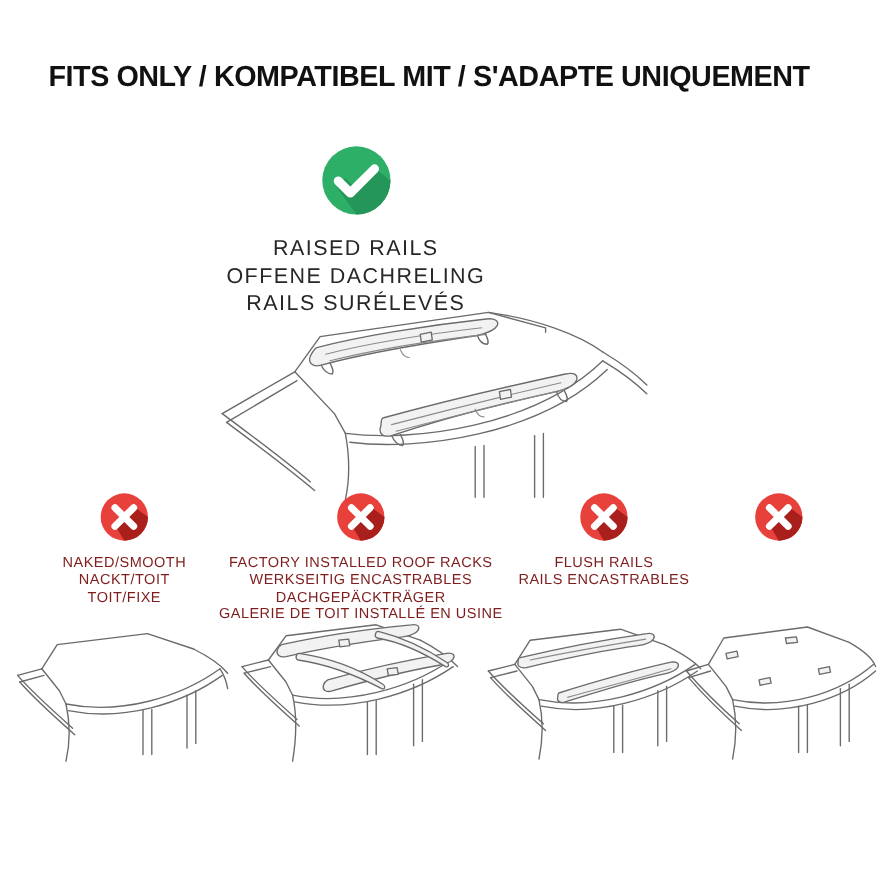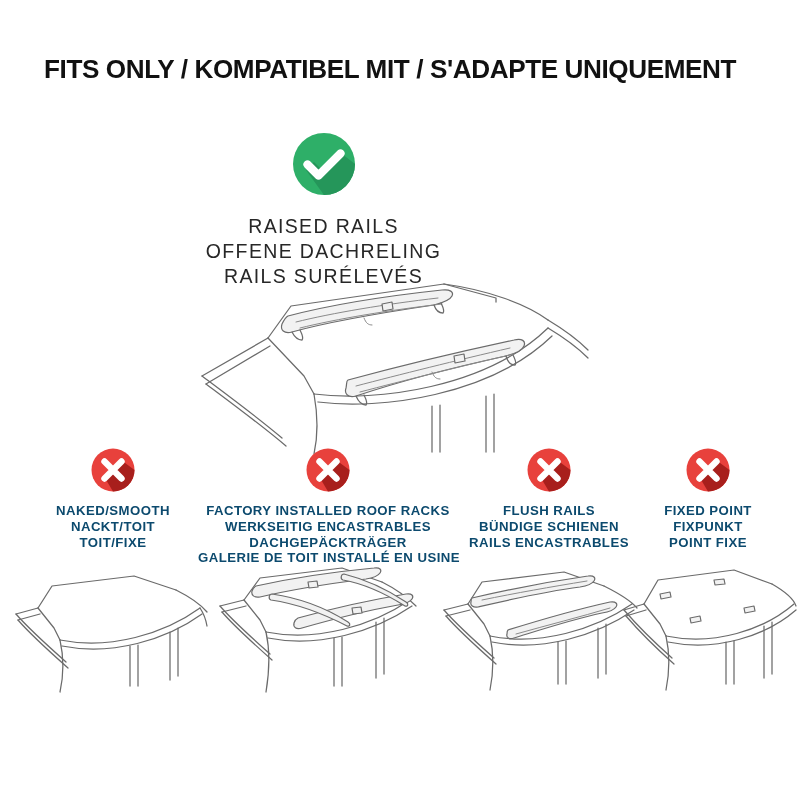--- a/index.html
+++ b/index.html
@@ -83,24 +83,24 @@
     margin: 0 auto;
     display: block;
   }
   .incompat-labels {
     margin-top: 11px;
   }
   .incompat-labels .lbl {
     display: block;
     font-family: "Liberation Sans", sans-serif;
     font-size: 13.2px;
-    font-weight: 700;
+    font-weight: 400;
     letter-spacing: 0.45px;
     line-height: 15.8px;
-    color: #0c4a6e;
+    color: #7f1d1d;
     white-space: nowrap;
   }
 
   .item-naked  { left: 13px;  width: 200px; }
   .item-factory{ left: 198px; width: 260px; }
   .item-flush  { left: 449px; width: 200px; }
   .item-fixed  { left: 628px; width: 160px; }
 
   
   .bottom-illustration { position: absolute; }
@@ -246,38 +246,32 @@
   <div class="incompat-item item-flush">
     <span class="x-icon-wrap">
       <svg viewBox="0 0 44 44" width="44" height="44" aria-hidden="true">
         <circle cx="22" cy="22" r="21.5" fill="#e8413c"></circle>
         <path d="M22 43.5 A21.5 21.5 0 0 0 43.5 22 L30 12 L22 21 L14 30 Z" fill="#a81f1c"></path>
         <path d="M13.5 13.5 L30.5 30.5 M30.5 13.5 L13.5 30.5" stroke="#ffffff" stroke-width="6.4" stroke-linecap="round"></path>
       </svg>
     </span>
     <div class="incompat-labels">
       <span class="lbl">FLUSH RAILS</span>
-      <span class="lbl">BÜNDIGE SCHIENEN</span>
       <span class="lbl">RAILS ENCASTRABLES</span>
     </div>
   </div>
 
   <div class="incompat-item item-fixed">
     <span class="x-icon-wrap">
       <svg viewBox="0 0 44 44" width="44" height="44" aria-hidden="true">
         <circle cx="22" cy="22" r="21.5" fill="#e8413c"></circle>
         <path d="M22 43.5 A21.5 21.5 0 0 0 43.5 22 L30 12 L22 21 L14 30 Z" fill="#a81f1c"></path>
         <path d="M13.5 13.5 L30.5 30.5 M30.5 13.5 L13.5 30.5" stroke="#ffffff" stroke-width="6.4" stroke-linecap="round"></path>
       </svg>
     </span>
-    <div class="incompat-labels">
-      <span class="lbl">FIXED POINT</span>
-      <span class="lbl">FIXPUNKT</span>
-      <span class="lbl">POINT FIXE</span>
-    </div>
   </div>
 
   <div class="bottom-illustration bi-naked">
     <svg viewBox="0 0 196 132" width="196" height="132" aria-hidden="true">
       <g class="lineart">
         <path d="M24 46 L38 24 L120 14 L162 28"></path>
         <path d="M24 46 L40 66 L46 78"></path>
         <path d="M162 28 C178 36 188 44 193 50"></path>
         <path d="M2 52 L24 46"></path>
         <path d="M4 58 L26 52"></path>

